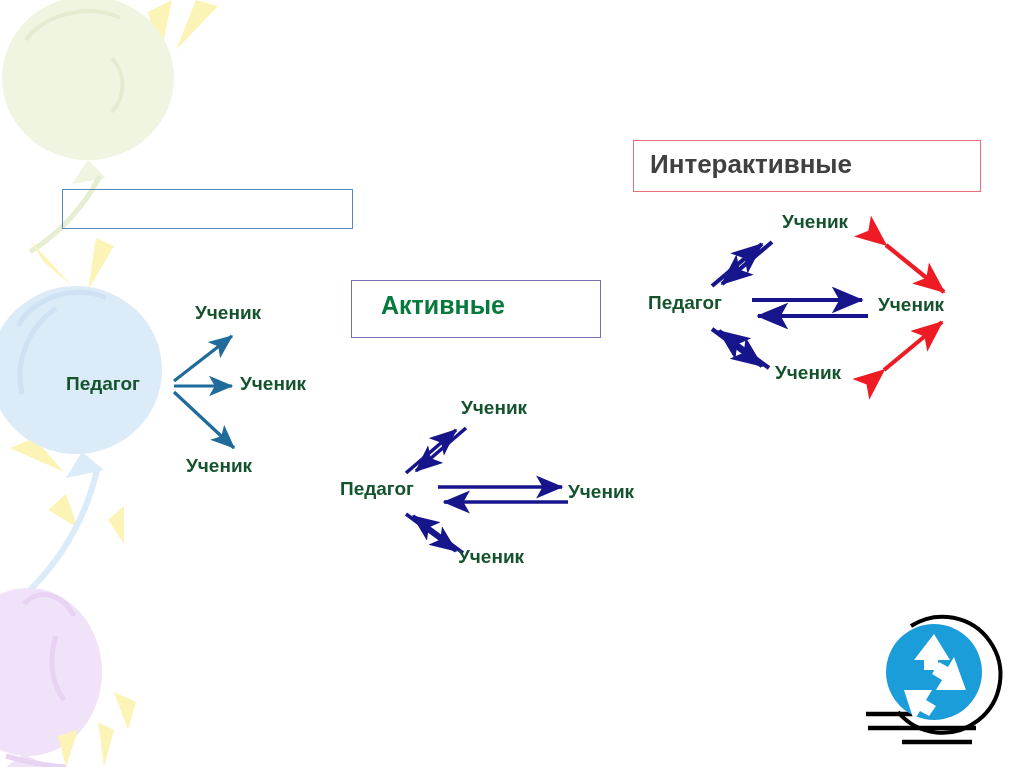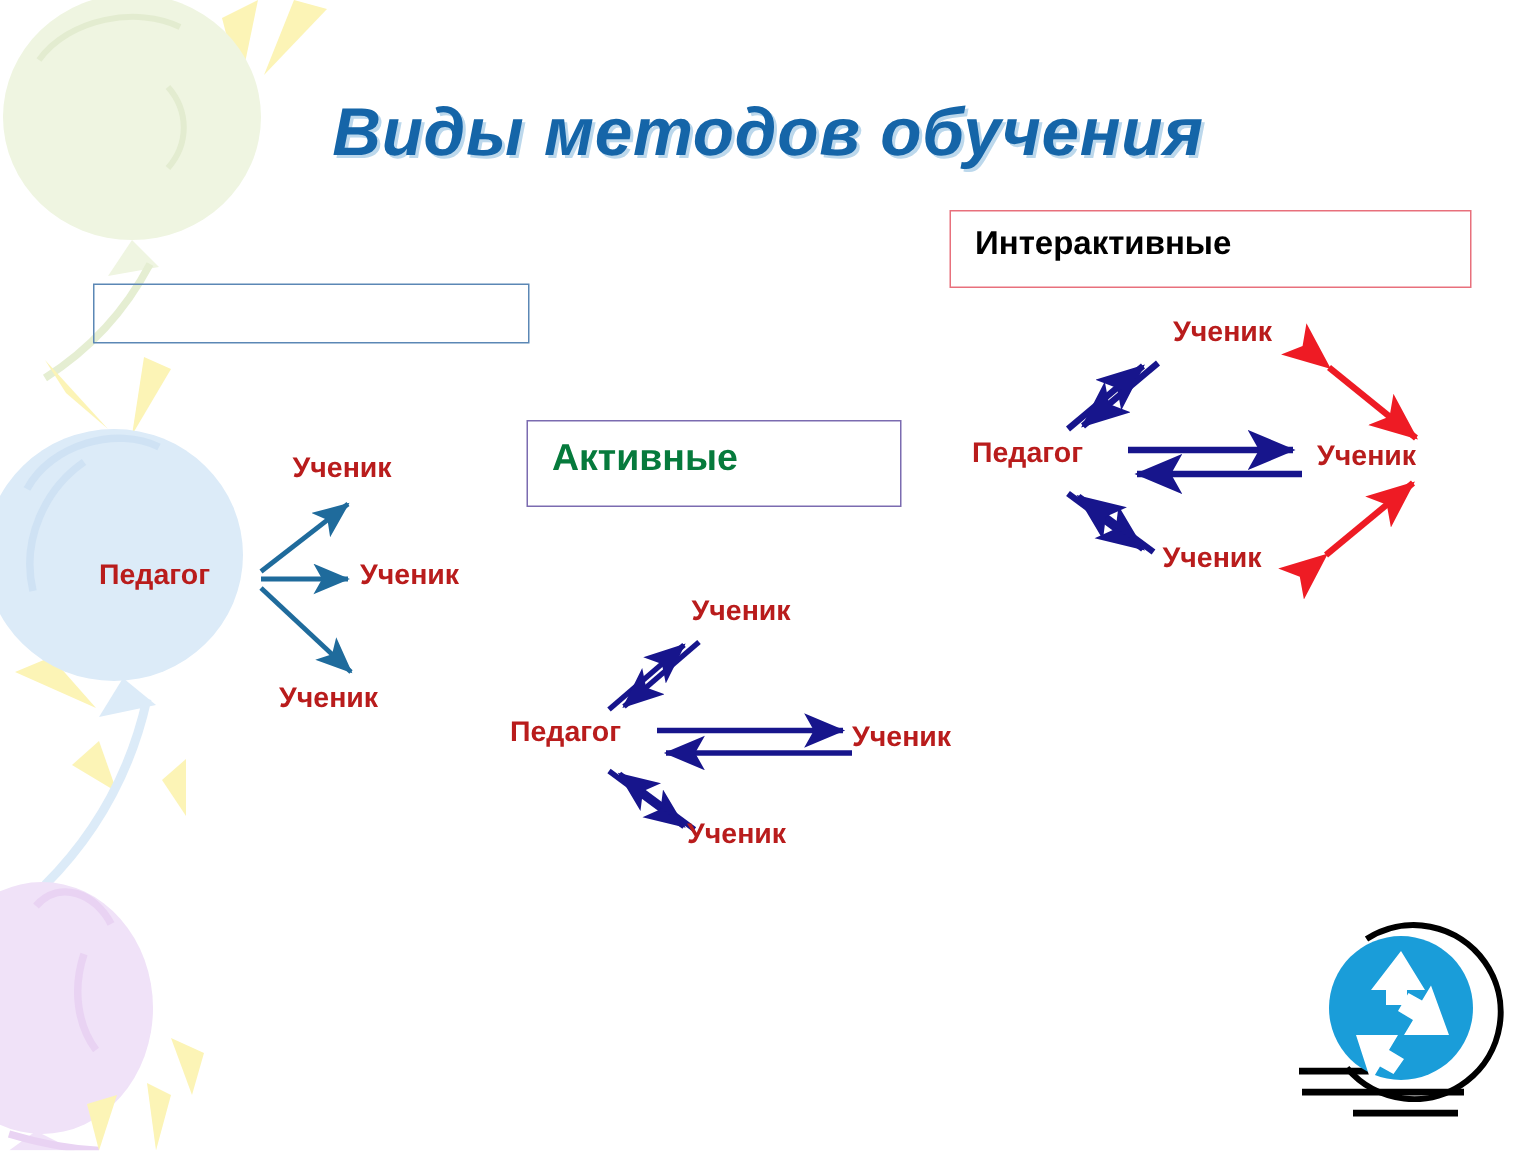--- a/index.html
+++ b/index.html
@@ -84,40 +84,40 @@
     line-height: 44px;
     color: #ffffff;
     -webkit-text-stroke: 2px #0a9a46;
     text-shadow:
       -1px 0 #0a9a46, 1px 0 #0a9a46,
        0 -1px #0a9a46, 0 1px #0a9a46;
   }
   #label-passive .pl2 { display: block; }
 
   #label-active {
-    left: 368px;
+    left: 381px;
     top: 291px;
     font-size: 25px;
     font-weight: bold;
     color: #067a3c;
   }
   #label-interactive {
     left: 650px;
     top: 149px;
-    font-size: 22px;
-    font-weight: bold;
-    color: #000000;
+    font-size: 26px;
+    font-weight: bold;
+    color: #404040;
   }
 
   
   .node {
     position: absolute;
     font-size: 19px;
     font-weight: bold;
-    color: #b91c1c;
+    color: #14532d;
     white-space: nowrap;
   }
 
   
   .arrows {
     position: absolute;
     left: 0; top: 0;
     width: 1024px; height: 767px;
     pointer-events: none;
   }
@@ -176,21 +176,20 @@
       <path d="M6 756 C 26 762, 48 766, 66 767" stroke="#e9d3f3" stroke-width="5" fill="none"></path>
     </g>
 
     <g fill="#fcf4b6">
       <polygon points="58,736 78,730 66,767"></polygon>
       <polygon points="98,722 114,730 104,767"></polygon>
       <polygon points="114,692 136,702 128,730"></polygon>
     </g>
   </svg>
 
-  <div id="title">Виды методов обучения</div>
 
   <div class="cat-box" id="box-passive"></div>
 
   <div class="cat-box" id="box-active"></div>
   <div class="cat-label" id="label-active">Активные</div>
 
   <div class="cat-box" id="box-interactive"></div>
   <div class="cat-label" id="label-interactive">Интерактивные</div>
 
   <svg class="arrows" viewBox="0 0 1024 767" xmlns="http://www.w3.org/2000/svg">

